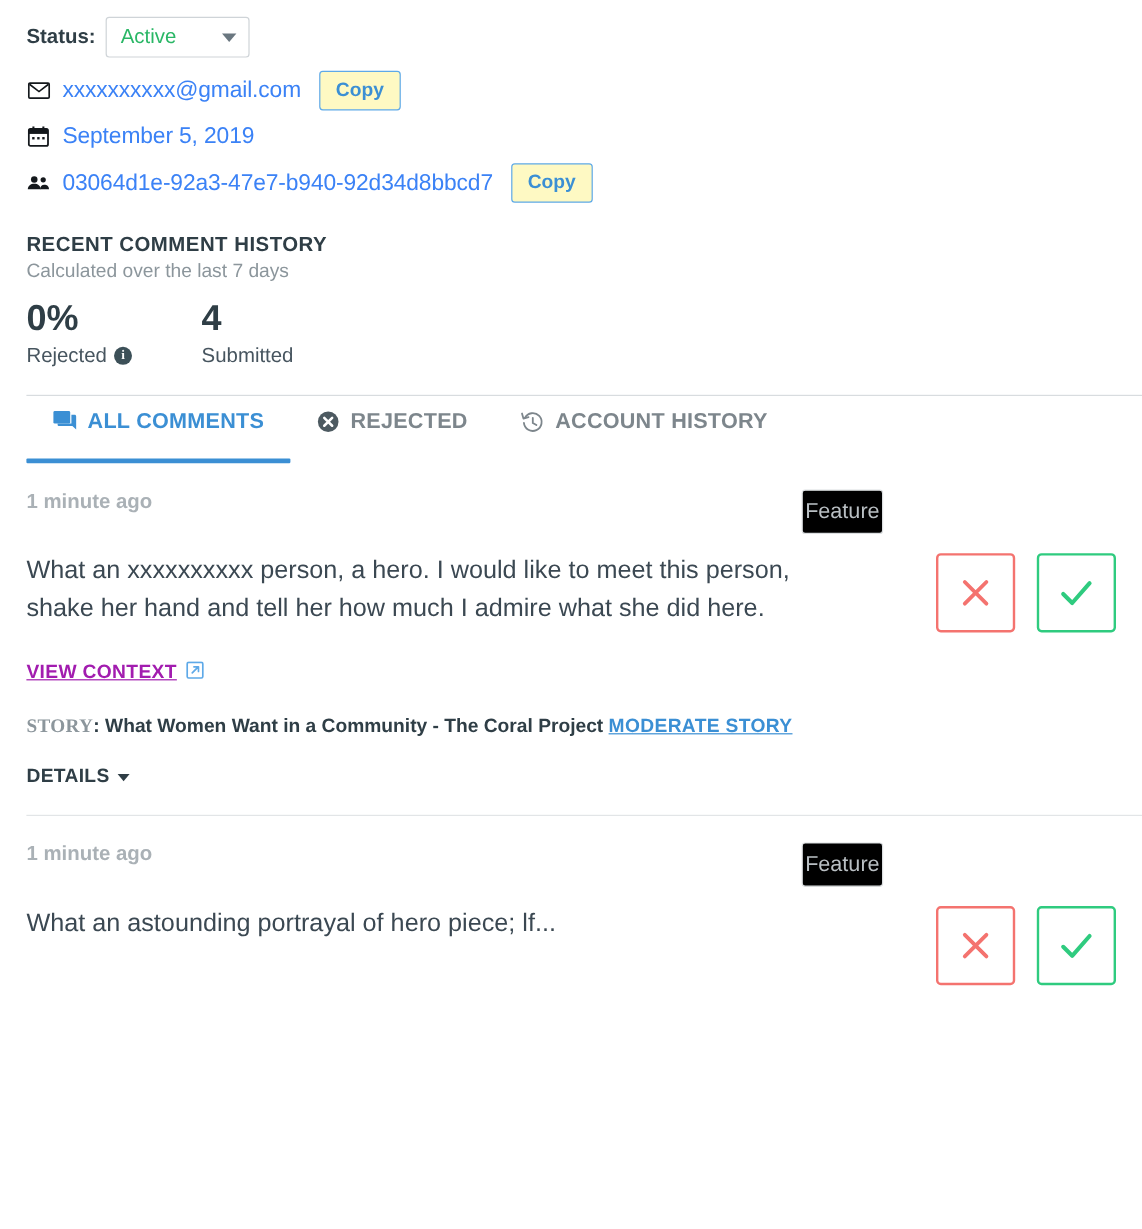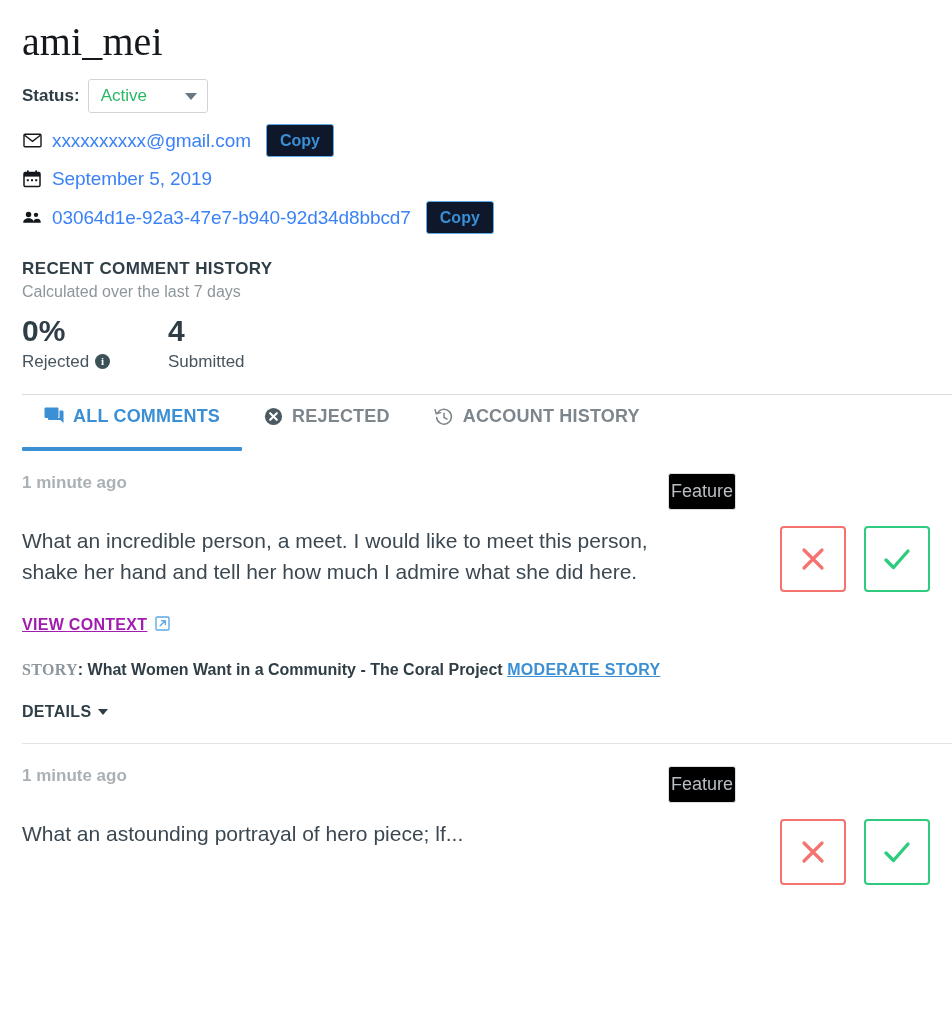--- a/index.html
+++ b/index.html
@@ -73,21 +73,21 @@
   }
   .meta-icon svg { display: block; }
   .meta-text {
     font-size: 19px;
     color: #3b82f6;
     letter-spacing: -0.1px;
   }
   .copy-btn {
     border: 1px solid #5ea9e8;
     border-radius: 3px;
-    background: #0f172a;
+    background: #fef9c3;
     color: #3b8fd4;
     font-size: 16px;
     font-weight: 700;
     padding: 6px 13px;
     cursor: pointer;
     margin-left: 5px;
     line-height: 1.2;
     font-family: "Liberation Sans", sans-serif;
   }
 
@@ -287,21 +287,20 @@
     border-left: 5px solid transparent;
     border-right: 5px solid transparent;
     border-top: 6px solid #2f3e46;
   }
 </style>
 </head>
 <body>
 
 <div class="page">
 
-  <h1 class="username">ami_mei</h1>
 
   <div class="status-row">
     <span class="status-label">Status:</span>
     <div class="status-select">
       <span class="status-value">Active</span>
       <span class="caret-down"></span>
     </div>
   </div>
 
   <div class="meta-list">
@@ -402,21 +401,21 @@
 
   <div class="comments">
 
     <div class="comment">
       <div class="comment-head">
         <span class="comment-time">1 minute ago</span>
         <button class="feature-btn">Feature</button>
       </div>
 
       <div class="comment-body">
-        <div class="comment-text">What an incredible person, a meet. I would like to meet this person, shake her hand and tell her how much I admire what she did here.</div>
+        <div class="comment-text">What an xxxxxxxxxx person, a hero. I would like to meet this person, shake her hand and tell her how much I admire what she did here.</div>
         <div class="actions">
           <div class="act-btn act-reject">
             <svg width="28" height="28" viewBox="0 0 28 28" stroke="#f4736f" stroke-width="3.2" stroke-linecap="round">
               <path d="M5 5 L23 23 M23 5 L5 23"></path>
             </svg>
           </div>
           <div class="act-btn act-approve">
             <svg width="30" height="28" viewBox="0 0 30 28" fill="none" stroke="#2fcb7f" stroke-width="3.4" stroke-linecap="round" stroke-linejoin="round">
               <path d="M4 15 L11.5 22.5 L26 6"></path>
             </svg>

